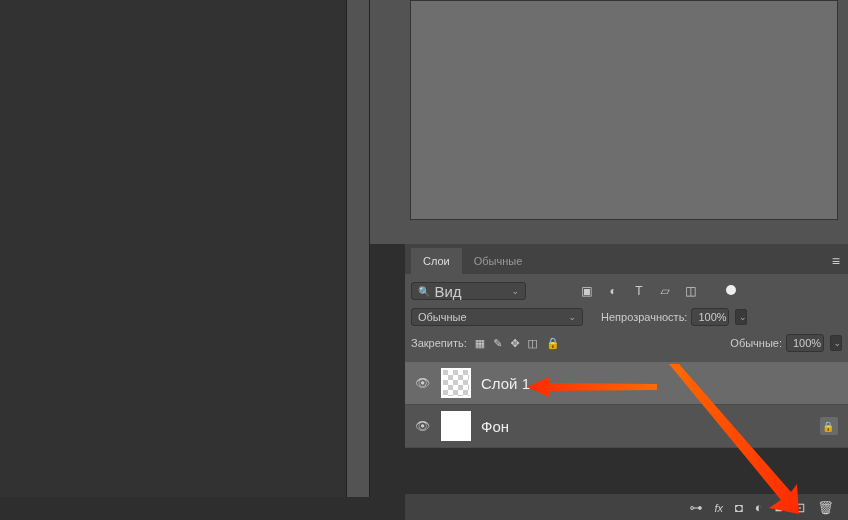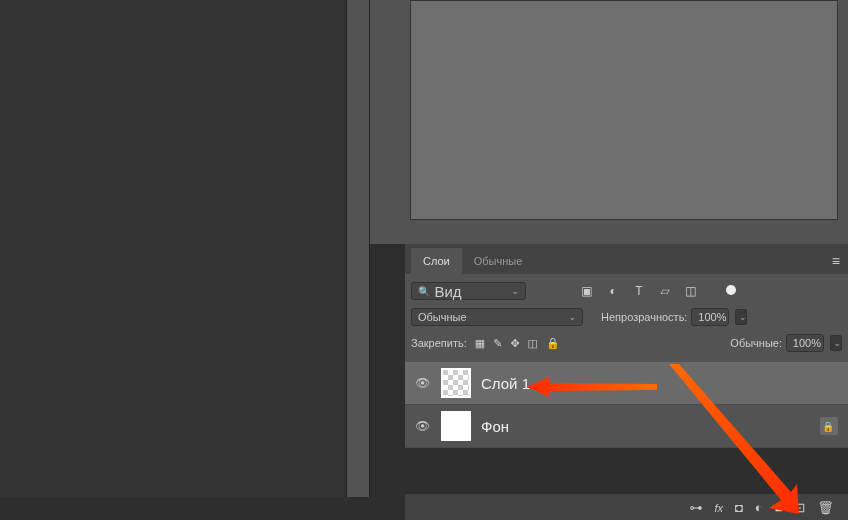--- a/index.html
+++ b/index.html
@@ -16,21 +16,21 @@
 .row{display:flex;align-items:center;padding:4px 6px;gap:4px}
 .row1{padding-top:8px}
 .search{display:flex;align-items:center;background:#464646;border:1px solid #333;border-radius:3px;padding:2px 6px;width:115px;height:18px}
 .search-ico{font-size:10px;margin-right:4px}
 .search-txt{color:#ccc;font-size:15px}
 .chev{margin-left:auto;font-size:9px;color:#aaa}
 .filter-icons{display:flex;gap:12px;margin-left:auto;margin-right:10px}
 .ic{width:14px;height:14px;display:flex;align-items:center;justify-content:center;color:#ccc;font-size:12px}
 .select{display:flex;align-items:center;background:#464646;border:1px solid #333;border-radius:3px;padding:2px 6px;height:18px}
 .select.blend{width:172px}
-.select.pct{width:38px;justify-content:flex-end;padding:2px 2px 2px 6px}
+.select.pct{width:38px;justify-content:flex-start;padding:2px 2px 2px 6px}
 .pct-chev{width:12px;height:16px;background:#3a3a3a;display:flex;align-items:center;justify-content:center;margin-left:2px;border:1px solid #333;border-radius:2px}
 .lbl{font-size:11px;color:#ccc}
 .lock-icons{display:flex;gap:8px;align-items:center;margin-left:4px}
 .lock-ic{font-size:11px;color:#ccc}
 .layers{margin-top:6px}
 .layer{display:flex;align-items:center;padding:6px 10px;gap:10px;border-bottom:1px solid #4a4a4a}
 .layer.selected{background:#6a6a6a}
 .eye{width:16px;font-size:12px;color:#ccc}
 .thumb{width:30px;height:30px;border:2px solid #fff;background:#fff}
 .thumb.trans{background:repeating-conic-gradient(#fff 0 25%,#ccc 0 50%) 0 0/10px 10px}

